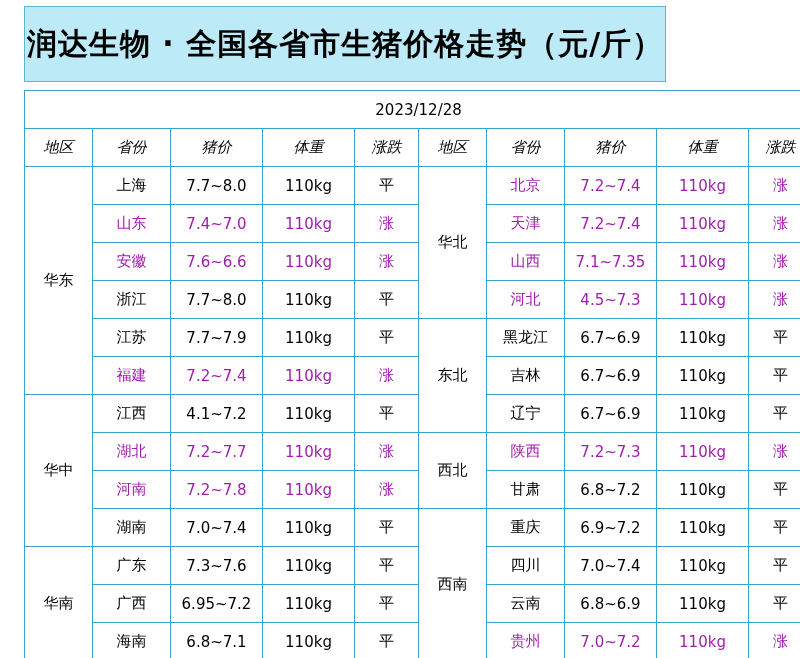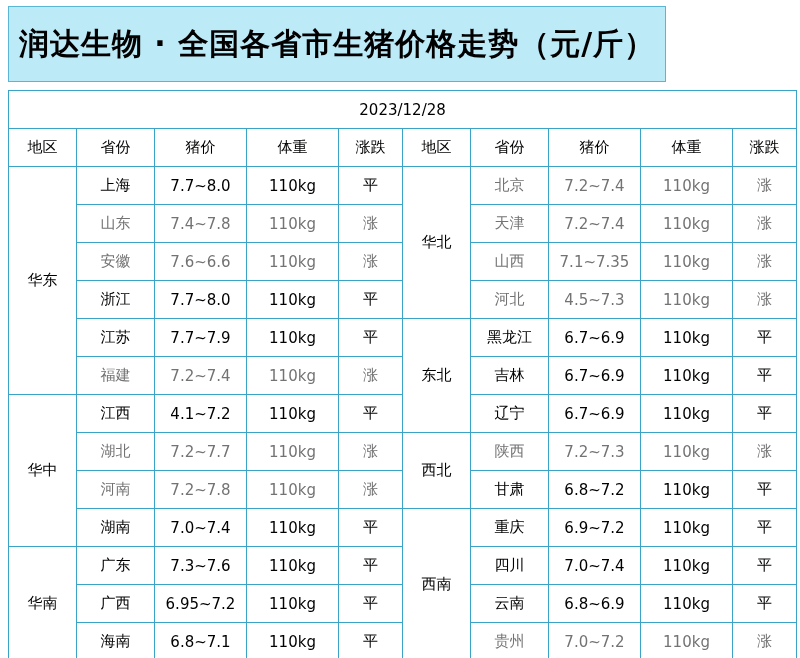--- a/index.html
+++ b/index.html
@@ -13,21 +13,21 @@
     font-family: "DejaVu Sans", "Liberation Sans", sans-serif;
     color: #000;
     overflow: hidden;
   }
   .page {
     width: 672px;
     height: 658px;
     position: relative;
     background: #ffffff;
     box-sizing: border-box;
-    padding: 6px 6px 4px 8px;
+    padding: 6px 6px 4px 24px;
   }
   .title-bar {
     height: 76px;
     background: #bdeaf7;
     border: 1px solid #5bb6d6;
     display: flex;
     align-items: center;
     justify-content: center;
     box-sizing: border-box;
   }
@@ -59,26 +59,27 @@
     background: #ddf3fb;
     font-size: 16px;
     height: 36px;
     border: 1px solid #3aa4c8;
     margin-left: 20px;
   }
   td.hdr {
     background: #ffffff;
     font-size: 15.5px;
     height: 34px;
+    font-style: italic;
   }
   td.region {
     font-size: 15.5px;
   }
   td.up {
-    color: #737373;
+    color: #a21caf;
   }
   
   col.c-region { width: 68px; }
   col.c-prov   { width: 78px; }
   col.c-price  { width: 92px; }
   col.c-weight { width: 92px; }
   col.c-chg    { width: 64px; }
 </style>
 </head>
 <body>
@@ -127,21 +128,21 @@
           <td>110kg</td>
           <td>平</td>
           <td class="region" rowspan="4">华北</td>
           <td class="up">北京</td>
           <td class="up">7.2~7.4</td>
           <td class="up">110kg</td>
           <td class="up">涨</td>
         </tr>
         <tr>
           <td class="up">山东</td>
-          <td class="up">7.4~7.8</td>
+          <td class="up">7.4~7.0</td>
           <td class="up">110kg</td>
           <td class="up">涨</td>
           <td class="up">天津</td>
           <td class="up">7.2~7.4</td>
           <td class="up">110kg</td>
           <td class="up">涨</td>
         </tr>
         <tr>
           <td class="up">安徽</td>
           <td class="up">7.6~6.6</td>

